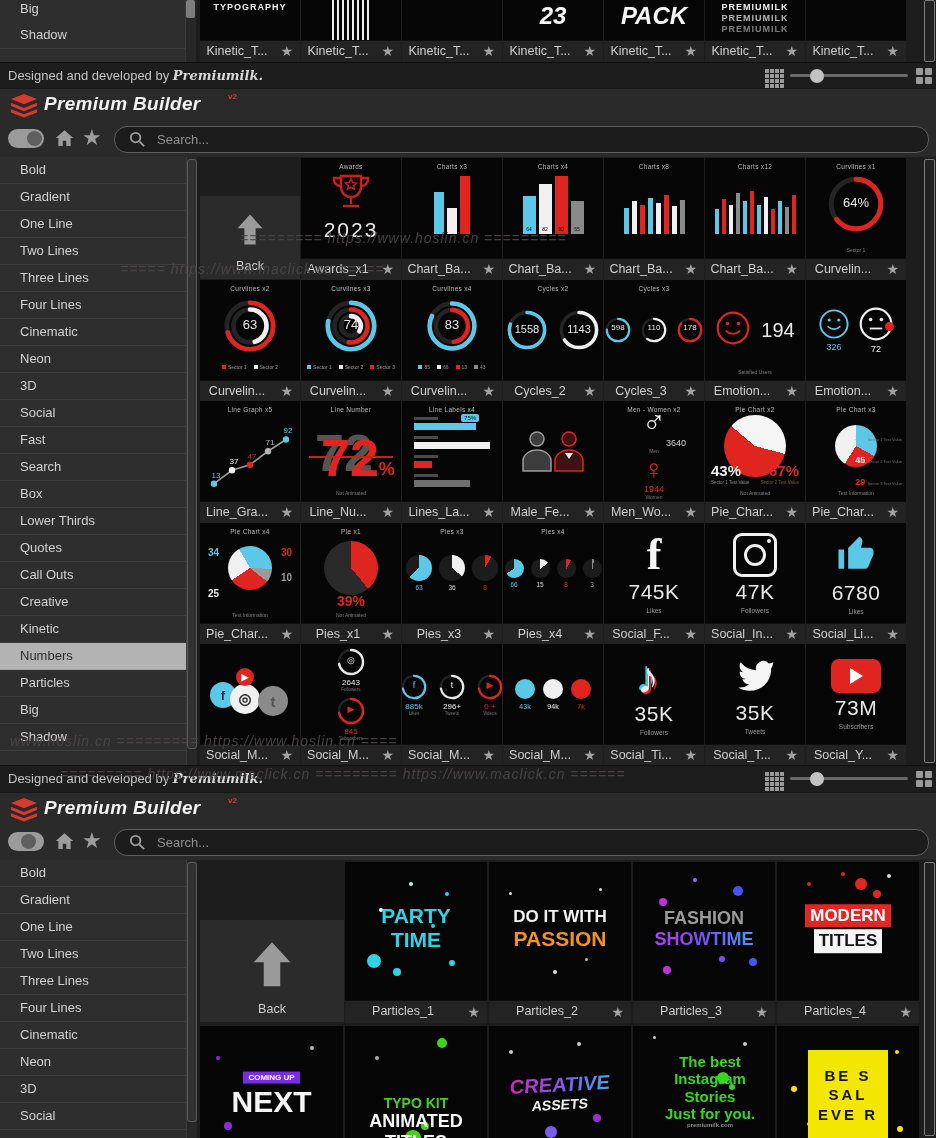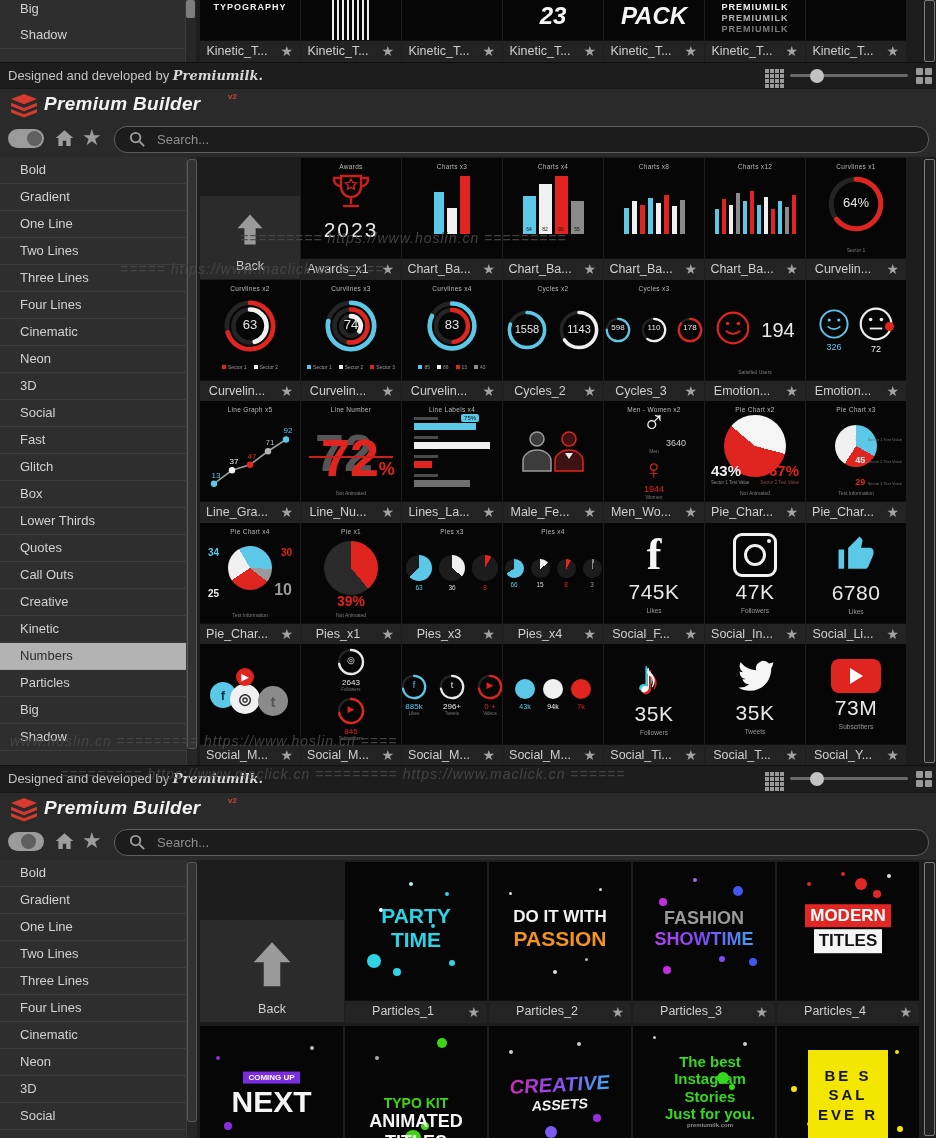--- a/index.html
+++ b/index.html
@@ -200,21 +200,21 @@
         <div class="sitem" style="position: absolute; left: 0px; width: 176px; top: 27px;">Gradient</div>
         <div class="sitem" style="position: absolute; left: 0px; width: 176px; top: 54px;">One Line</div>
         <div class="sitem" style="position: absolute; left: 0px; width: 176px; top: 81px;">Two Lines</div>
         <div class="sitem" style="position: absolute; left: 0px; width: 176px; top: 108px;">Three Lines</div>
         <div class="sitem" style="position: absolute; left: 0px; width: 176px; top: 135px;">Four Lines</div>
         <div class="sitem" style="position: absolute; left: 0px; width: 176px; top: 162px;">Cinematic</div>
         <div class="sitem" style="position: absolute; left: 0px; width: 176px; top: 189px;">Neon</div>
         <div class="sitem" style="position: absolute; left: 0px; width: 176px; top: 216px;">3D</div>
         <div class="sitem" style="position: absolute; left: 0px; width: 176px; top: 243px;">Social</div>
         <div class="sitem" style="position: absolute; left: 0px; width: 176px; top: 270px;">Fast</div>
-        <div class="sitem" style="position: absolute; left: 0px; width: 176px; top: 297px;">Glitch</div>
+        <div class="sitem" style="position: absolute; left: 0px; width: 176px; top: 297px;">Search</div>
         <div class="sitem" style="position: absolute; left: 0px; width: 176px; top: 324px;">Box</div>
         <div class="sitem" style="position: absolute; left: 0px; width: 176px; top: 378px;">Quotes</div>
         <div class="sitem" style="position: absolute; left: 0px; width: 176px; top: 351px;">Lower Thirds</div>
         <div class="sitem" style="position: absolute; left: 0px; width: 176px; top: 405px;">Call Outs</div>
         <div class="sitem" style="position: absolute; left: 0px; width: 176px; top: 432px;">Creative</div>
         <div class="sitem" style="position: absolute; left: 0px; width: 176px; top: 459px;">Kinetic</div>
         <div class="sitem sel" style="position: absolute; left: 0px; width: 176px; top: 486px;">Numbers</div>
         <div class="sitem" style="position: absolute; left: 0px; width: 176px; top: 513px;">Particles</div>
         <div class="sitem" style="position: absolute; left: 0px; width: 176px; top: 540px;">Big</div>
         <div class="sitem" style="position: absolute; left: 0px; width: 176px; top: 567px;">Shadow</div>
@@ -584,21 +584,21 @@
           <div class="lt">Pie_Char...</div>
           <div class="st" style="line-height: 21px;">★</div>
         </div>
         <div class="thumb" style="left: 3px; top: 366px; width: 100px; height: 100px;">
           <div class="sub">Pie Chart x4</div>
           <div class="foot">Test Information</div>
           <div class="pie" style="left: 28px; top: 23px; width: 44px; height: 44px; background: conic-gradient(from -30deg, rgb(91, 200, 232) 0%, rgb(91, 200, 232) 34%, rgb(154, 154, 154) 34%, rgb(154, 154, 154) 44%, rgb(224, 36, 31) 44%, rgb(224, 36, 31) 74%, rgb(240, 240, 240) 74%, rgb(240, 240, 240) 100%);"></div>
           <div style="position: absolute; left: 8px; top: 24px; color: rgb(91, 200, 232); font-size: 10px; font-weight: bold;">34</div>
           <div style="position: absolute; right: 8px; top: 24px; color: rgb(224, 36, 31); font-size: 10px; font-weight: bold;">30</div>
           <div style="position: absolute; left: 8px; bottom: 24px; color: rgb(240, 240, 240); font-size: 10px; font-weight: bold;">25</div>
-          <div style="position: absolute; right: 8px; bottom: 24px; color: rgb(154, 154, 154); font-size: 16px; font-weight: bold;">10</div>
+          <div style="position: absolute; right: 8px; bottom: 40px; color: rgb(154, 154, 154); font-size: 10px; font-weight: bold;">10</div>
         </div>
         <div class="lbar" style="left: 3px; top: 466px; width: 100px; height: 21px;">
           <div class="lt">Pie_Char...</div>
           <div class="st" style="line-height: 21px;">★</div>
         </div>
         <div class="thumb" style="left: 104px; top: 366px; width: 100px; height: 100px;">
           <div class="sub">Pie  x1</div>
           <div class="foot">Not Animated</div>
           <div class="pie" style="left: 23px; top: 18px; width: 54px; height: 54px; background: conic-gradient(rgb(224, 36, 31) 0%, rgb(224, 36, 31) 39%, rgb(42, 42, 42) 39%, rgb(42, 42, 42) 100%);"></div>
           <div style="position: absolute; left: 0px; right: 0px; bottom: 14px; text-align: center; color: rgb(224, 36, 31); font-size: 14px; font-weight: bold;">39%</div>

